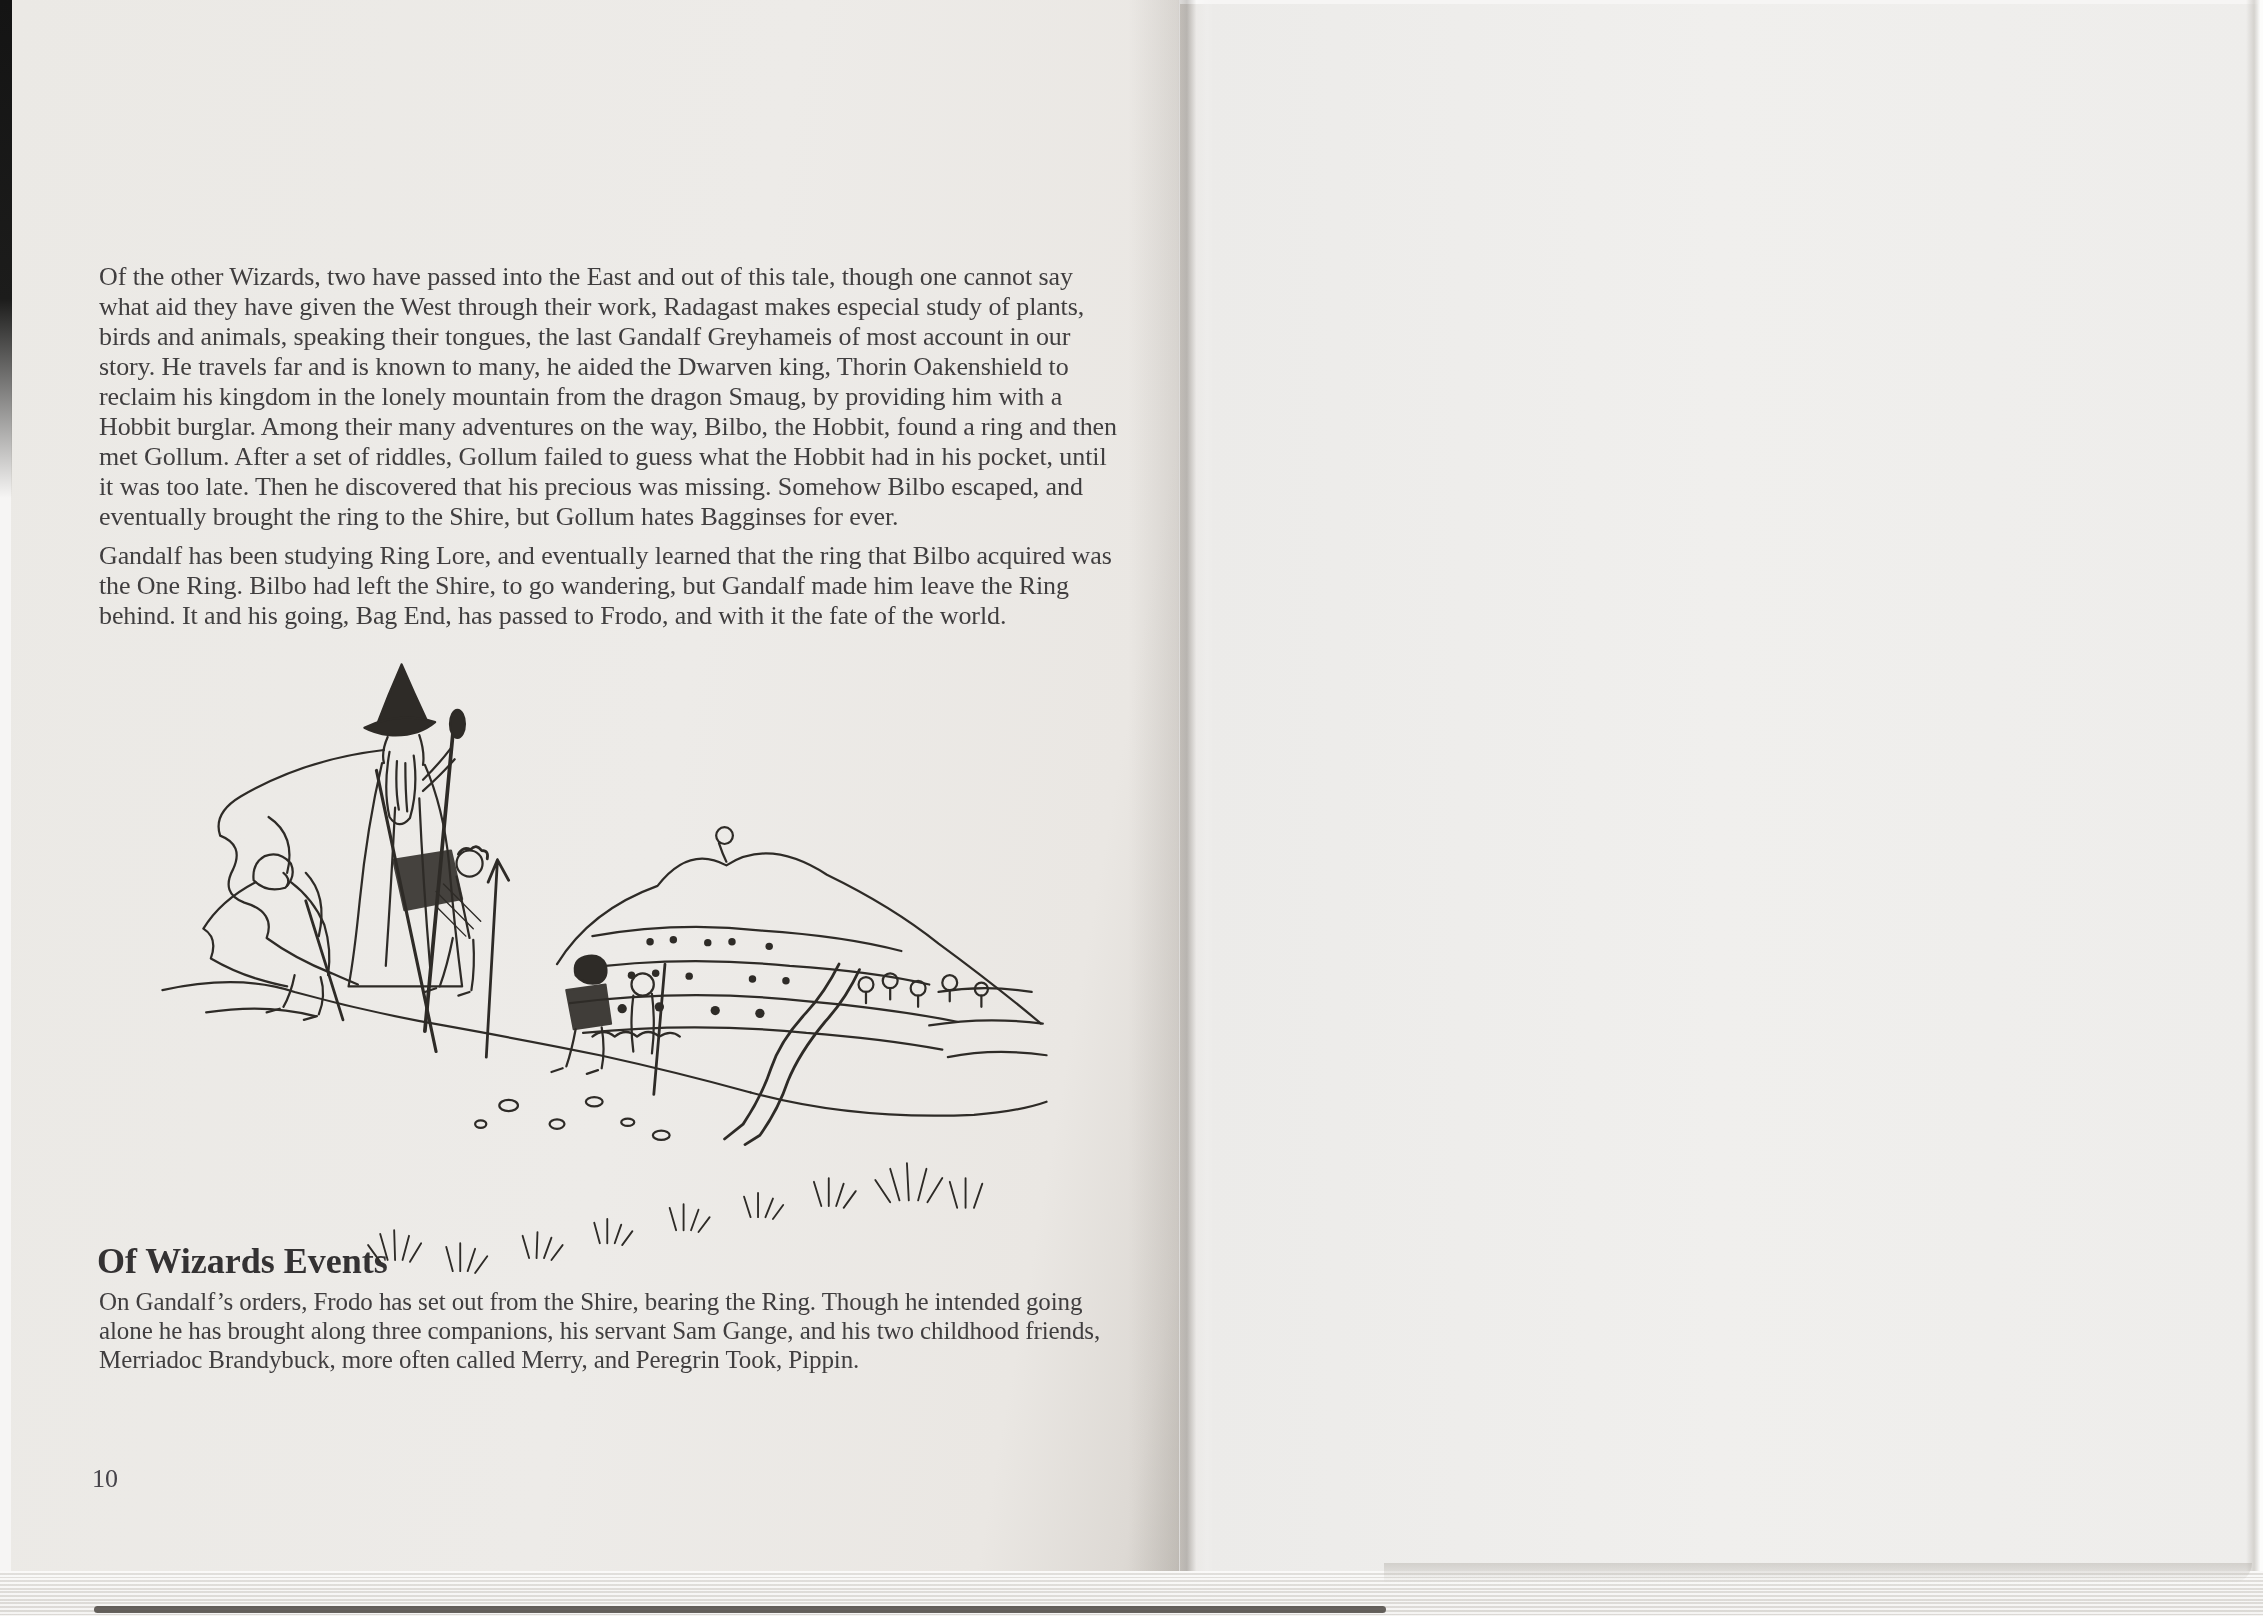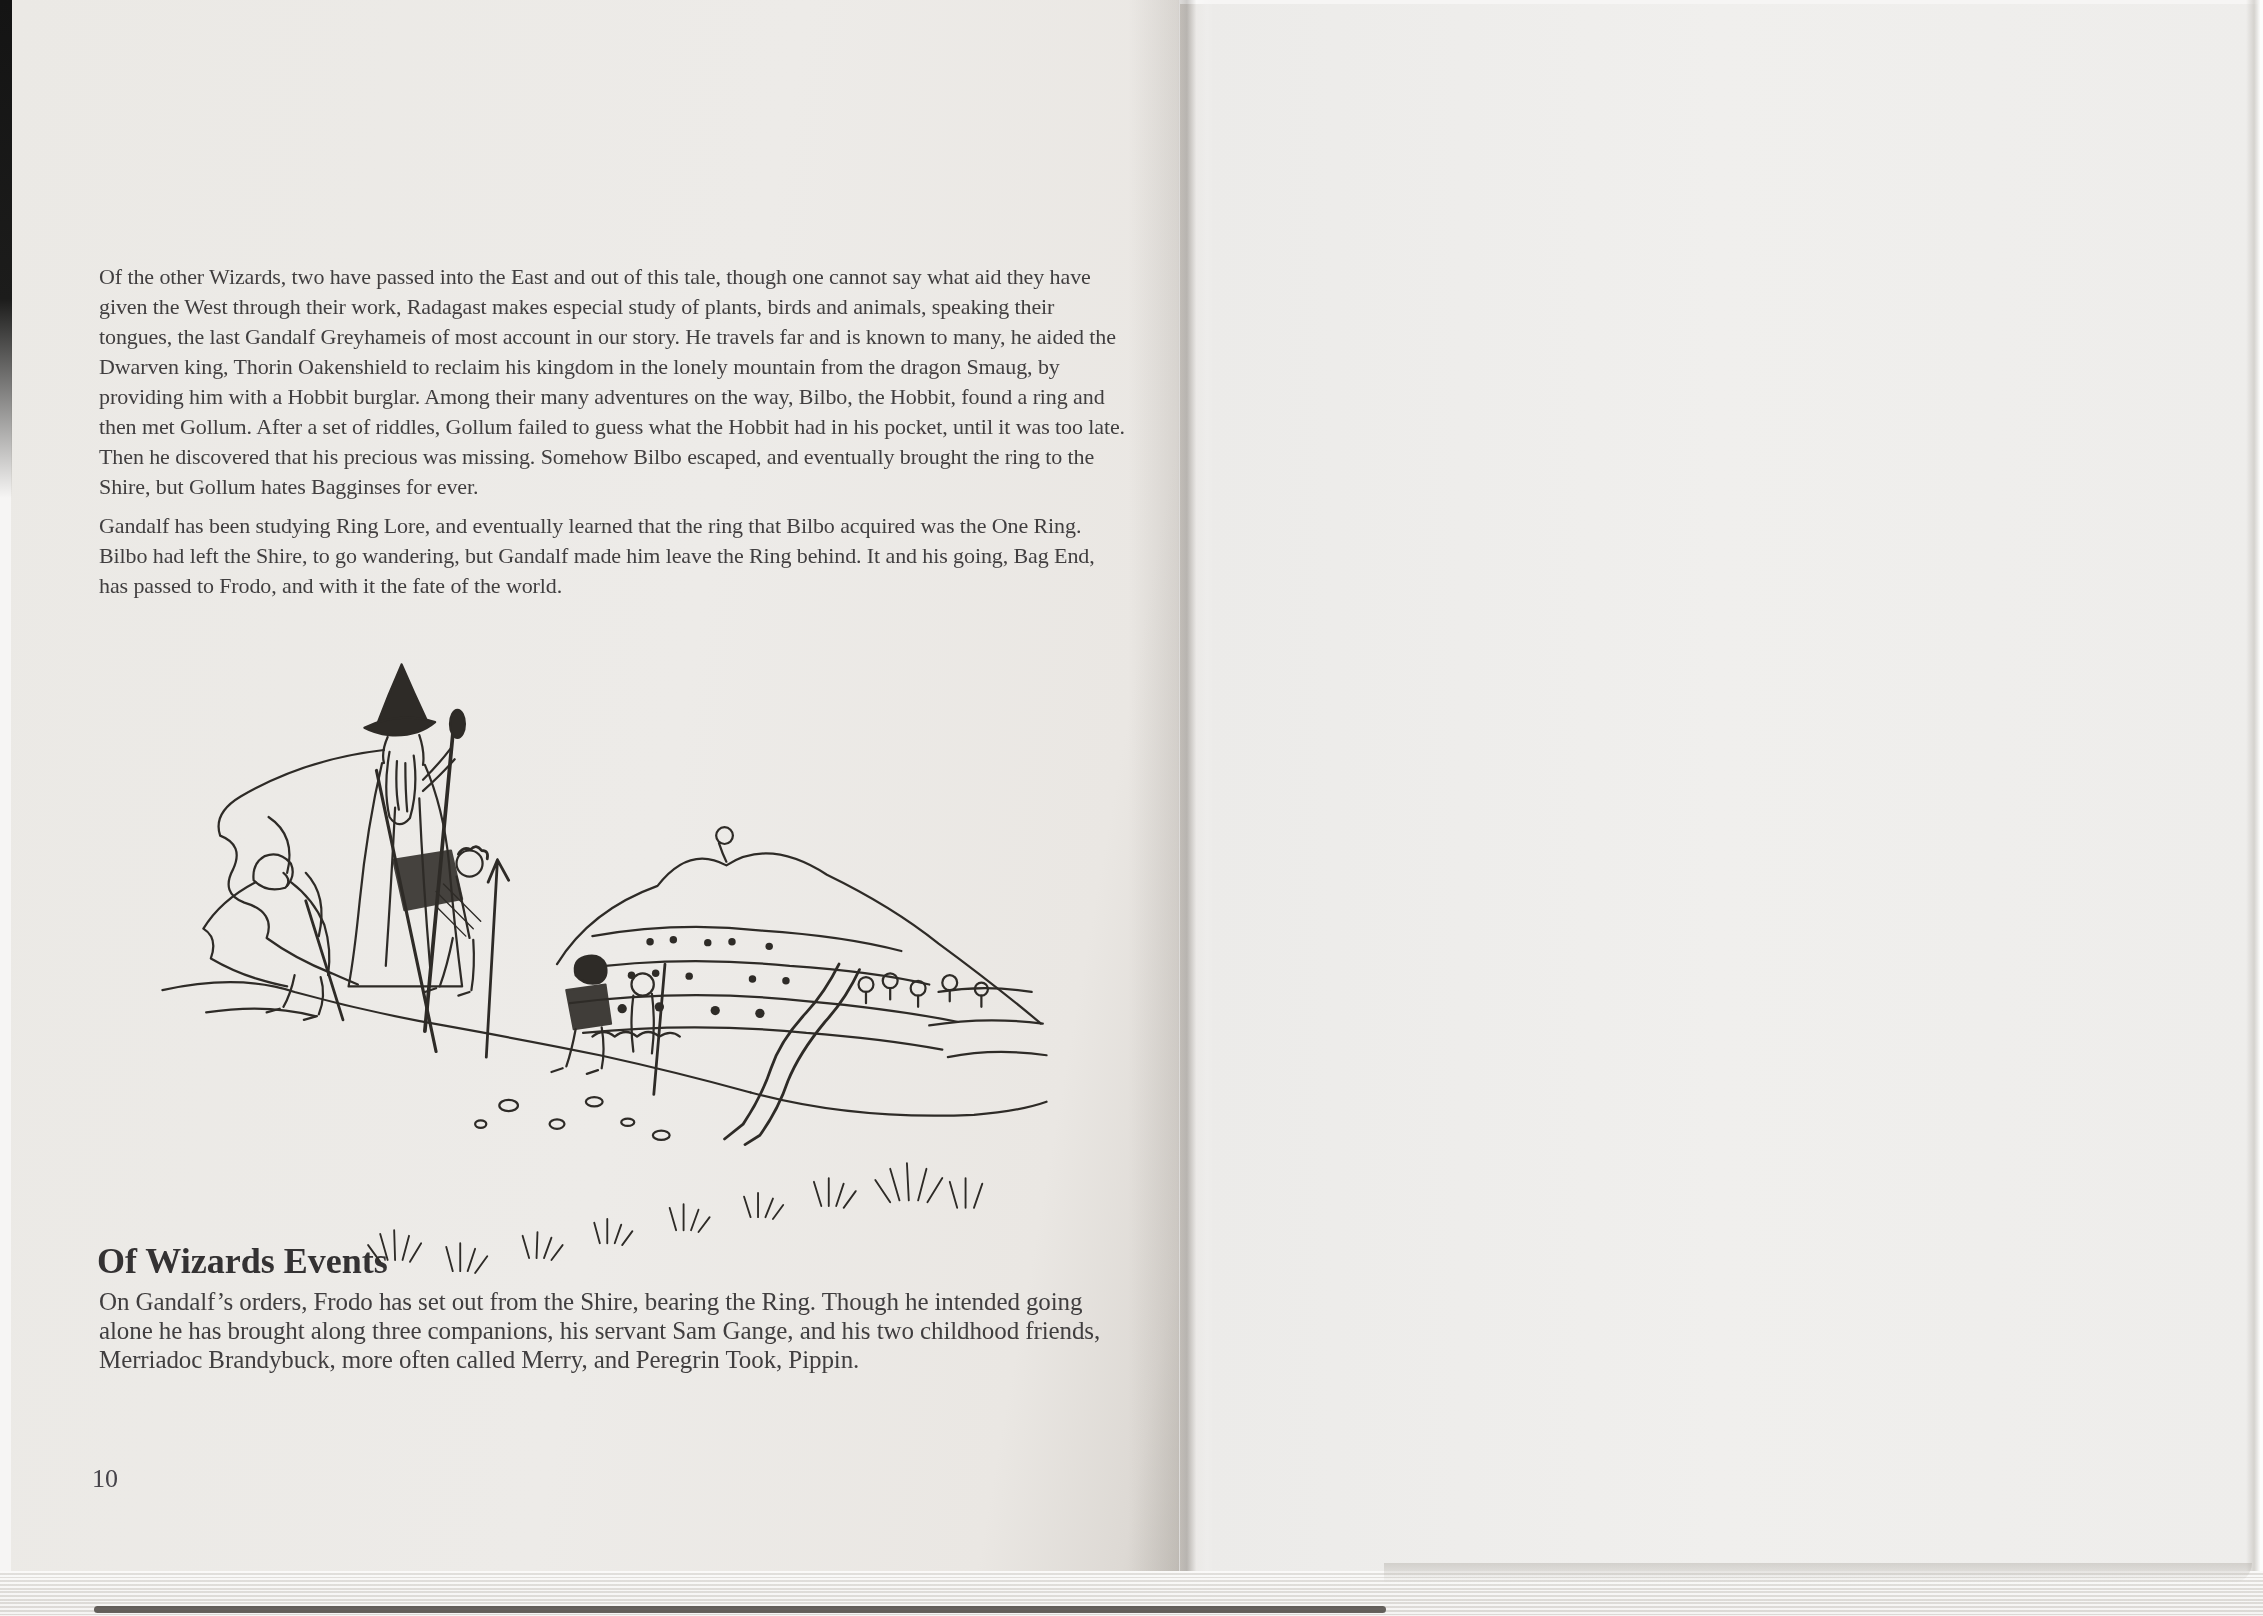--- a/index.html
+++ b/index.html
@@ -19,21 +19,21 @@
   .bottom-edges{position:absolute;left:0;top:1571px;width:2264px;height:46px;
     background:linear-gradient(#f3f2f0,#e8e6e3);}
   .bottom-edges:after{content:"";position:absolute;inset:0;
     background:repeating-linear-gradient(to bottom,rgba(255,255,255,.55) 0 1.8px,rgba(203,200,195,.45) 1.8px 3.7px);}
   .bottom-darkline{position:absolute;left:94px;top:1606px;width:1292px;height:7.4px;
     background:#4c4843;border-radius:3.7px;opacity:.85;}
   .bottom-right-shade{position:absolute;left:1384px;top:1563px;width:868px;height:20px;
     background:linear-gradient(to bottom,rgba(176,172,165,.45),rgba(255,255,255,0));border-radius:0 0 55px 0;}
 
   .lp-top{position:absolute;left:88px;top:262px;width:1028px;}
-  .lp-top p, .lp-bottom p{margin:0 0 9.2px 0;font-size:22px;line-height:30px;color:#403e3f;
+  .lp-top p, .lp-bottom p{margin:0 0 9.2px 0;font-size:26px;line-height:30px;color:#403e3f;
     text-align:left;letter-spacing:-0.1px;}
   .lp-heading{position:absolute;left:86px;top:1242px;width:1028px;font-weight:bold;
     font-size:36px;line-height:39px;color:#343233;}
   .lp-bottom{position:absolute;left:88px;top:1287px;width:1034px;}
   .lp-bottom p{font-size:25px;line-height:29px;}
   .pagenum{position:absolute;font-size:26px;color:#45434a;}
   .lp-num{left:81px;top:1464px;}
 
   .illus{position:absolute;left:155px;top:655px;width:912px;height:646px;}
 </style>

